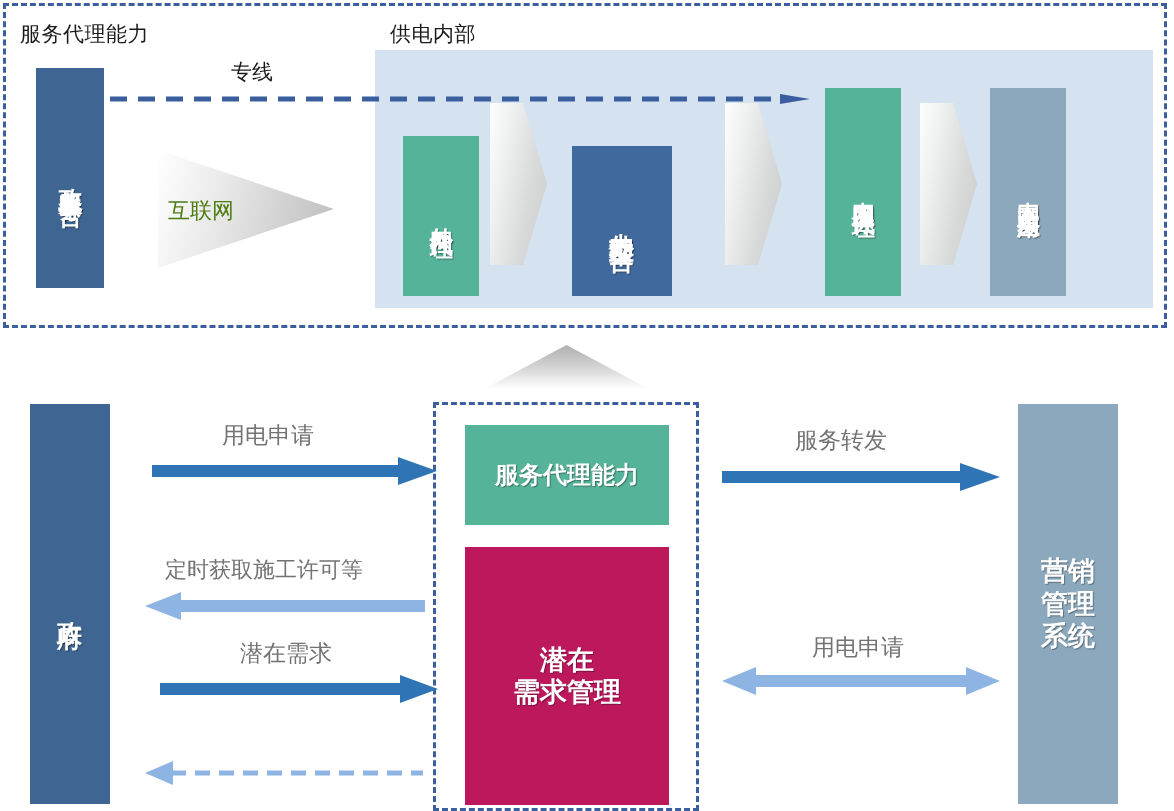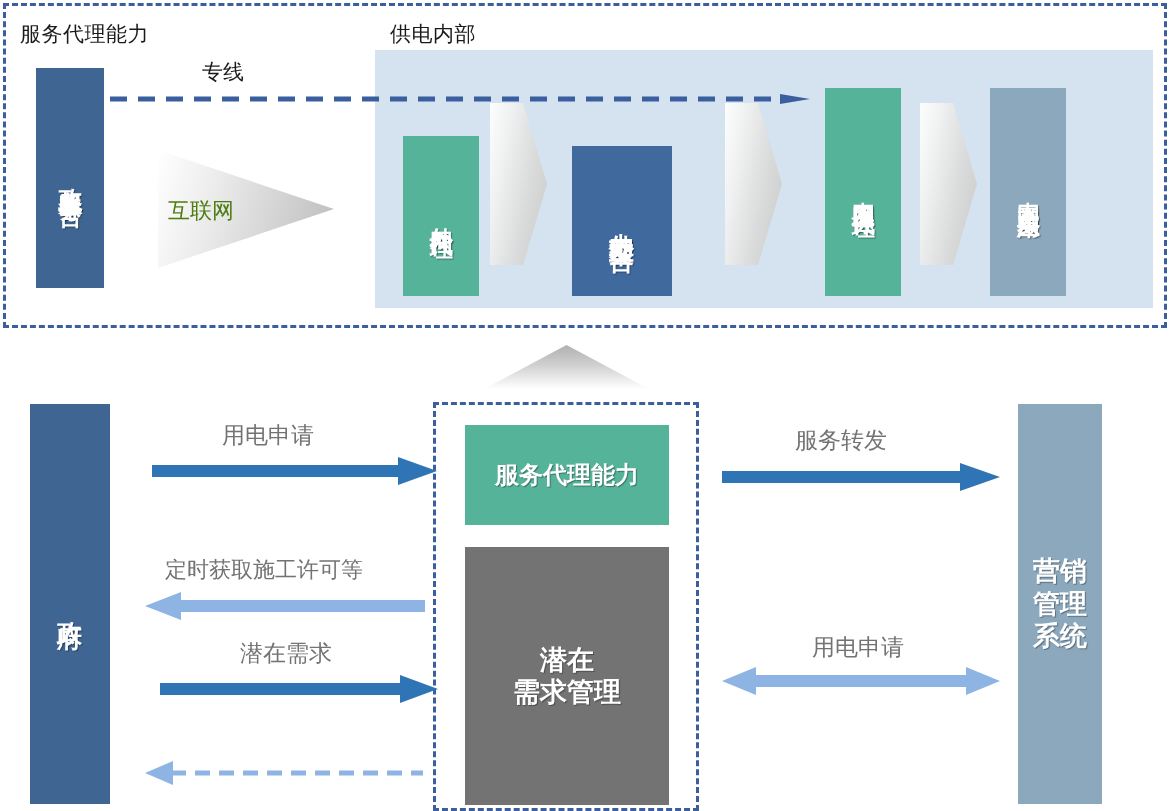--- a/index.html
+++ b/index.html
@@ -61,21 +61,21 @@
     position:absolute;left:158px;top:150px;width:176px;height:118px;
     background:linear-gradient(105deg,#ffffff 0%,#ededed 30%,#cfcfcf 72%,#bcbcbc 100%);
     clip-path:polygon(0% 0%, 100% 50%, 0% 100%);
   }
   #label-internet{
     position:absolute;left:168px;top:196px;font-size:22px;color:#4d7c0f;
   }
 
   
   #label-dedicated-line{
-    position:absolute;left:202px;top:58px;font-size:21px;color:#1a1a1a;
+    position:absolute;left:231px;top:58px;font-size:21px;color:#1a1a1a;
   }
   #dedicated-line-arrow{
     position:absolute;left:110px;top:94px;width:700px;height:10px;
   }
 
   
   #transition-triangle{
     position:absolute;left:484px;top:345px;width:165px;height:44px;
     background:linear-gradient(180deg,#b0b0b0 0%,#cfcfcf 45%,#f2f2f2 85%,#ffffff 100%);
     clip-path:polygon(50% 0%, 100% 100%, 0% 100%);
@@ -87,23 +87,23 @@
     border:3px dashed #3b5f9e;box-sizing:border-box;
   }
 
   
   .hbox{
     position:absolute;display:flex;align-items:center;justify-content:center;
     color:#ffffff;font-weight:bold;text-align:center;line-height:1.2;
     text-shadow:1px 1px 1px rgba(0,0,0,0.35);
   }
   #box-government{left:30px;top:404px;width:80px;height:400px;background:#3f6593;font-size:25px;}
-  #box-marketing{left:1018px;top:404px;width:84px;height:400px;background:#8ba8bd;font-size:27px;}
+  #box-marketing{left:1018px;top:404px;width:100px;height:400px;background:#8ba8bd;font-size:27px;}
   #box-service-capability{left:465px;top:425px;width:204px;height:100px;background:#55b39a;font-size:24px;}
-  #box-demand-mgmt{left:465px;top:547px;width:204px;height:258px;background:#737373;font-size:27px;}
+  #box-demand-mgmt{left:465px;top:547px;width:204px;height:258px;background:#be185d;font-size:27px;}
 
   
   .flow-label{
     position:absolute;font-size:23px;color:#737373;white-space:nowrap;
   }
   .flow-label.small{font-size:22px;}
   #label-apply-power-left{left:222px;top:420px;}
   #label-get-permit{left:165px;top:555px;}
   #label-potential-demand{left:240px;top:638px;}
   #label-progress-push{left:160px;top:723px;}

